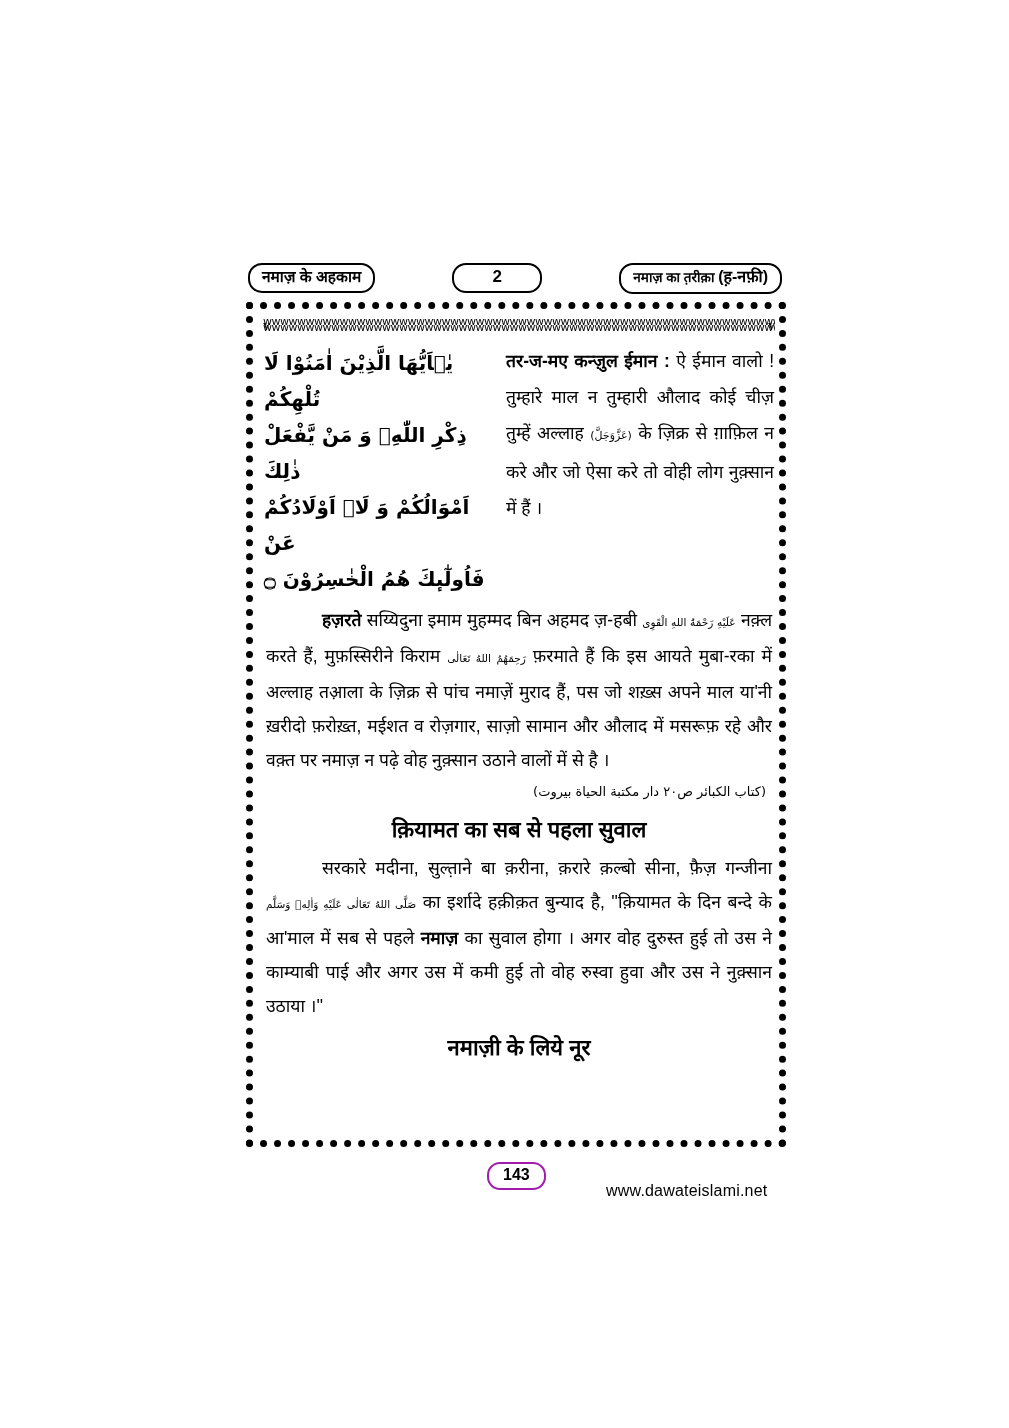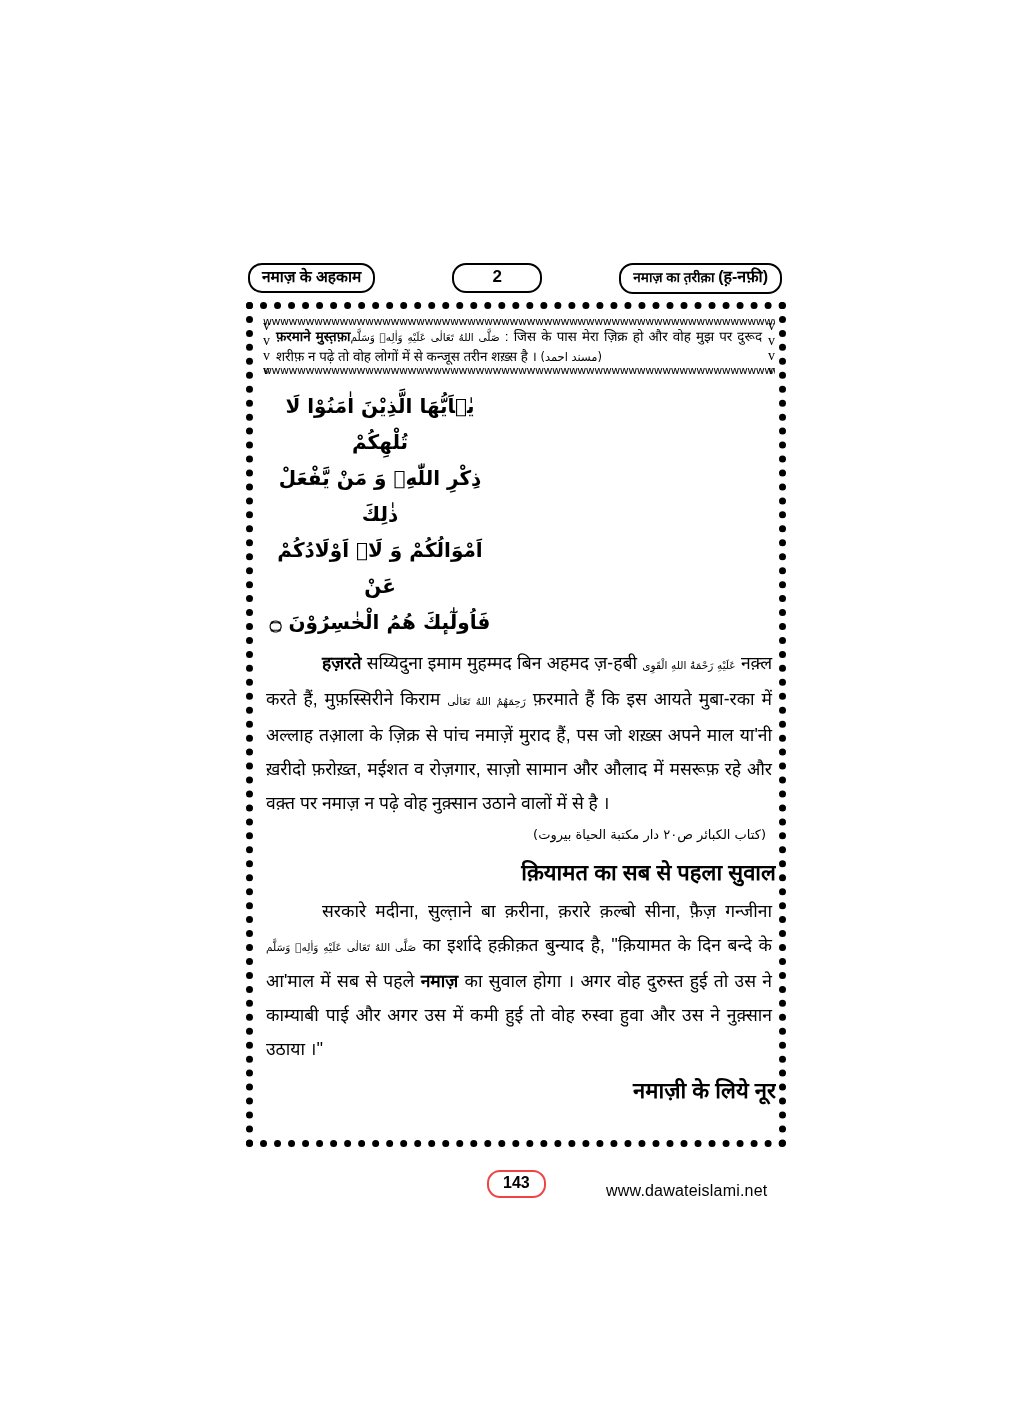--- a/index.html
+++ b/index.html
@@ -139,21 +139,21 @@
   #verse-row {
     display: flex;
     align-items: flex-start;
     justify-content: space-between;
     margin: 12px 2px 6px 2px;
   }
   #ayah-arabic {
     width: 232px;
     direction: rtl;
     unicode-bidi: isolate;
-    text-align: center;
+    text-align: left;
     font-family: "DejaVu Sans", sans-serif;
     font-size: 20px;
     line-height: 36px;
     font-weight: bold;
     padding-top: 2px;
   }
   #translation-block {
     width: 268px;
     font-family: "Liberation Sans", "DejaVu Sans", sans-serif;
     font-size: 17.5px;
@@ -189,41 +189,41 @@
     unicode-bidi: isolate;
     text-align: right;
     font-family: "DejaVu Sans", sans-serif;
     font-size: 13px;
     line-height: 26px;
     margin: 2px 10px 2px 4px;
   }
 
   
   .section-heading {
-    text-align: right;
+    text-align: center;
     font-family: "Liberation Sans", "DejaVu Sans", sans-serif;
     font-weight: bold;
     font-size: 22px;
     line-height: 34px;
     margin: 8px 0 4px 0;
   }
 
   
   #footer-row {
     position: absolute;
     left: 246px;
     top: 1158px;
     width: 540px;
     height: 40px;
   }
   #page-number-pill {
     position: absolute;
     left: 241px;
-    top: 12px;
-    border: 2px solid #ef4444;
+    top: 4px;
+    border: 2px solid #a21caf;
     border-radius: 13px;
     padding: 1px 14px 3px 14px;
     font-family: "Liberation Sans", "DejaVu Sans", sans-serif;
     font-weight: bold;
     font-size: 16px;
     line-height: 20px;
     background: #fff;
     text-align: center;
   }
   #site-url {
@@ -252,31 +252,31 @@
 
   <div id="content-frame">
     <div id="content-inner">
 
       <div id="hadith-box">
         <div class="wavy-edge top">wwwwwwwwwwwwwwwwwwwwwwwwwwwwwwwwwwwwwwwwwwwwwwwwwwwwwwwwwwwwwwwwwwwwwwwwwwwwwwwwwwwwwwwwwwwwwwwww</div>
         <div class="wavy-edge bottom">wwwwwwwwwwwwwwwwwwwwwwwwwwwwwwwwwwwwwwwwwwwwwwwwwwwwwwwwwwwwwwwwwwwwwwwwwwwwwwwwwwwwwwwwwwwwwwwww</div>
         <div class="wavy-side left">vvvvvvvv</div>
         <div class="wavy-side right">vvvvvvvv</div>
 
-        <div id="hadith-text"><span class="bold">फ़रमाने मुस्त़फ़ा</span><span class="arab-small">صَلَّى اللهُ تَعَالٰى عَلَيْهِ وَاٰلِهٖ وَسَلَّم</span><span> : जिस के पास मेरा ज़िक्र हो और वोह मुझ पर दुरूद शरीफ़ न पढ़े तो वोह लोगों में से कन्जूस तरीन शख़्स है । </span><span class="arab-cite">(مسند احمد)</span></div>
       </div>
 
       <div id="verse-row">
         <div id="ayah-arabic">
           <div>يٰۤاَيُّهَا الَّذِيْنَ اٰمَنُوْا لَا تُلْهِكُمْ</div>
           <div>ذِكْرِ اللّٰهِۚ وَ مَنْ يَّفْعَلْ ذٰلِكَ</div>
           <div>اَمْوَالُكُمْ وَ لَاۤ اَوْلَادُكُمْ عَنْ</div>
           <div>فَاُولٰٓىٕكَ هُمُ الْخٰسِرُوْنَ ۝</div>
         </div>
 
+        <div id="translation-block"><span class="lead">तर-ज-मए कन्ज़ुल ईमान</span><span class="lead"> : </span><span>ऐ ईमान वालो ! तुम्हारे माल न तुम्हारी औलाद कोई चीज़ तुम्हें अल्लाह </span><span class="azzawajal">(عَزَّوَجَلَّ)</span><span> के ज़िक्र से ग़ाफ़िल न करे और जो ऐसा करे तो वोही लोग नुक़्सान में हैं ।</span></div>
       </div>
 
       <div class="body-para"><span class="indent"></span><span class="bold">हज़रते</span><span> सय्यिदुना इमाम मुहम्मद बिन अहमद ज़-हबी </span><span class="arab-small">عَلَيْهِ رَحْمَةُ اللهِ الْقَوِى</span><span> नक़्ल करते हैं, मुफ़स्सिरीने किराम </span><span class="arab-small">رَحِمَهُمُ اللهُ تَعَالٰى</span><span> फ़रमाते हैं कि इस आयते मुबा-रका में अल्लाह तआ़ला के ज़िक्र से पांच नमाज़ें मुराद हैं, पस जो शख़्स अपने माल या'नी ख़रीदो फ़रोख़्त, मईशत व रोज़गार, साज़ो सामान और औलाद में मसरूफ़ रहे और वक़्त पर नमाज़ न पढ़े वोह नुक़्सान उठाने वालों में से है ।</span></div>
 
       <div class="citation">(كتاب الكبائر ص٢٠ دار مكتبة الحياة بيروت)</div>
 
       <div class="section-heading">क़ियामत का सब से पहला सुवाल</div>
 
       <div class="body-para"><span class="indent"></span><span>सरकारे मदीना, सुल्त़ाने बा क़रीना, क़रारे क़ल्बो सीना, फ़ैज़ गन्जीना </span><span class="arab-small">صَلَّى اللهُ تَعَالٰى عَلَيْهِ وَاٰلِهٖ وَسَلَّم</span><span> का इर्शादे हक़ीक़त बुन्याद है, ''क़ियामत के दिन बन्दे के आ'माल में सब से पहले </span><span class="bold">नमाज़</span><span> का सुवाल होगा । अगर वोह दुरुस्त हुई तो उस ने काम्याबी पाई और अगर उस में कमी हुई तो वोह रुस्वा हुवा और उस ने नुक़्सान उठाया ।''</span></div>
 

